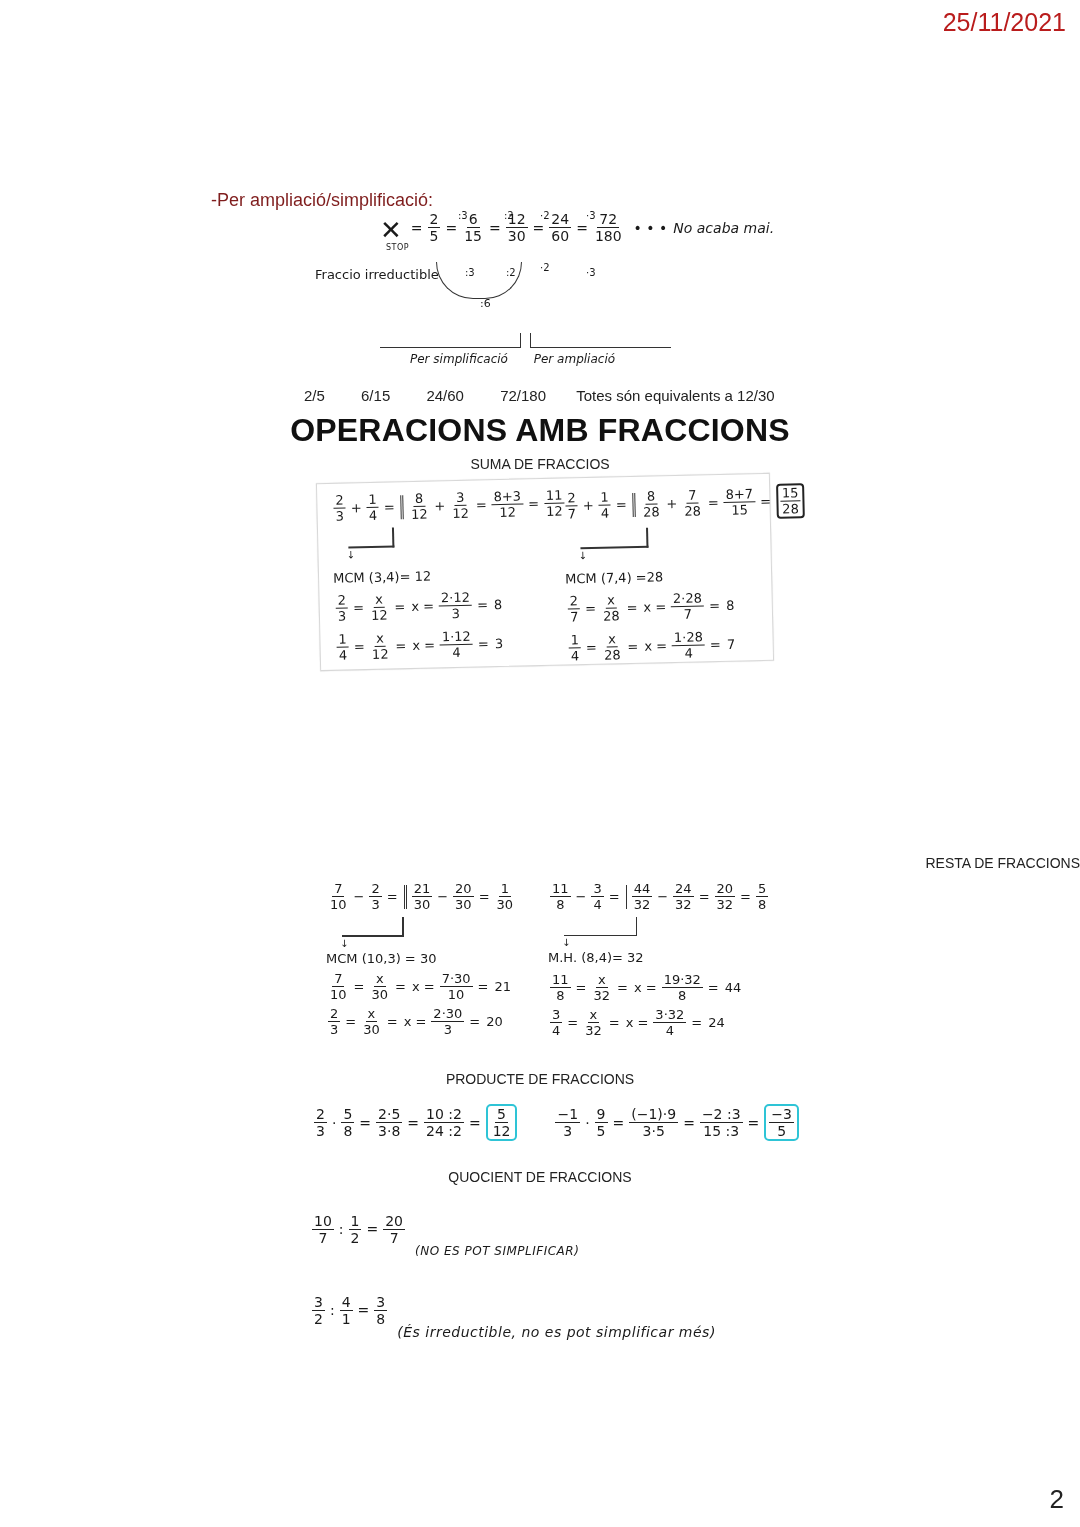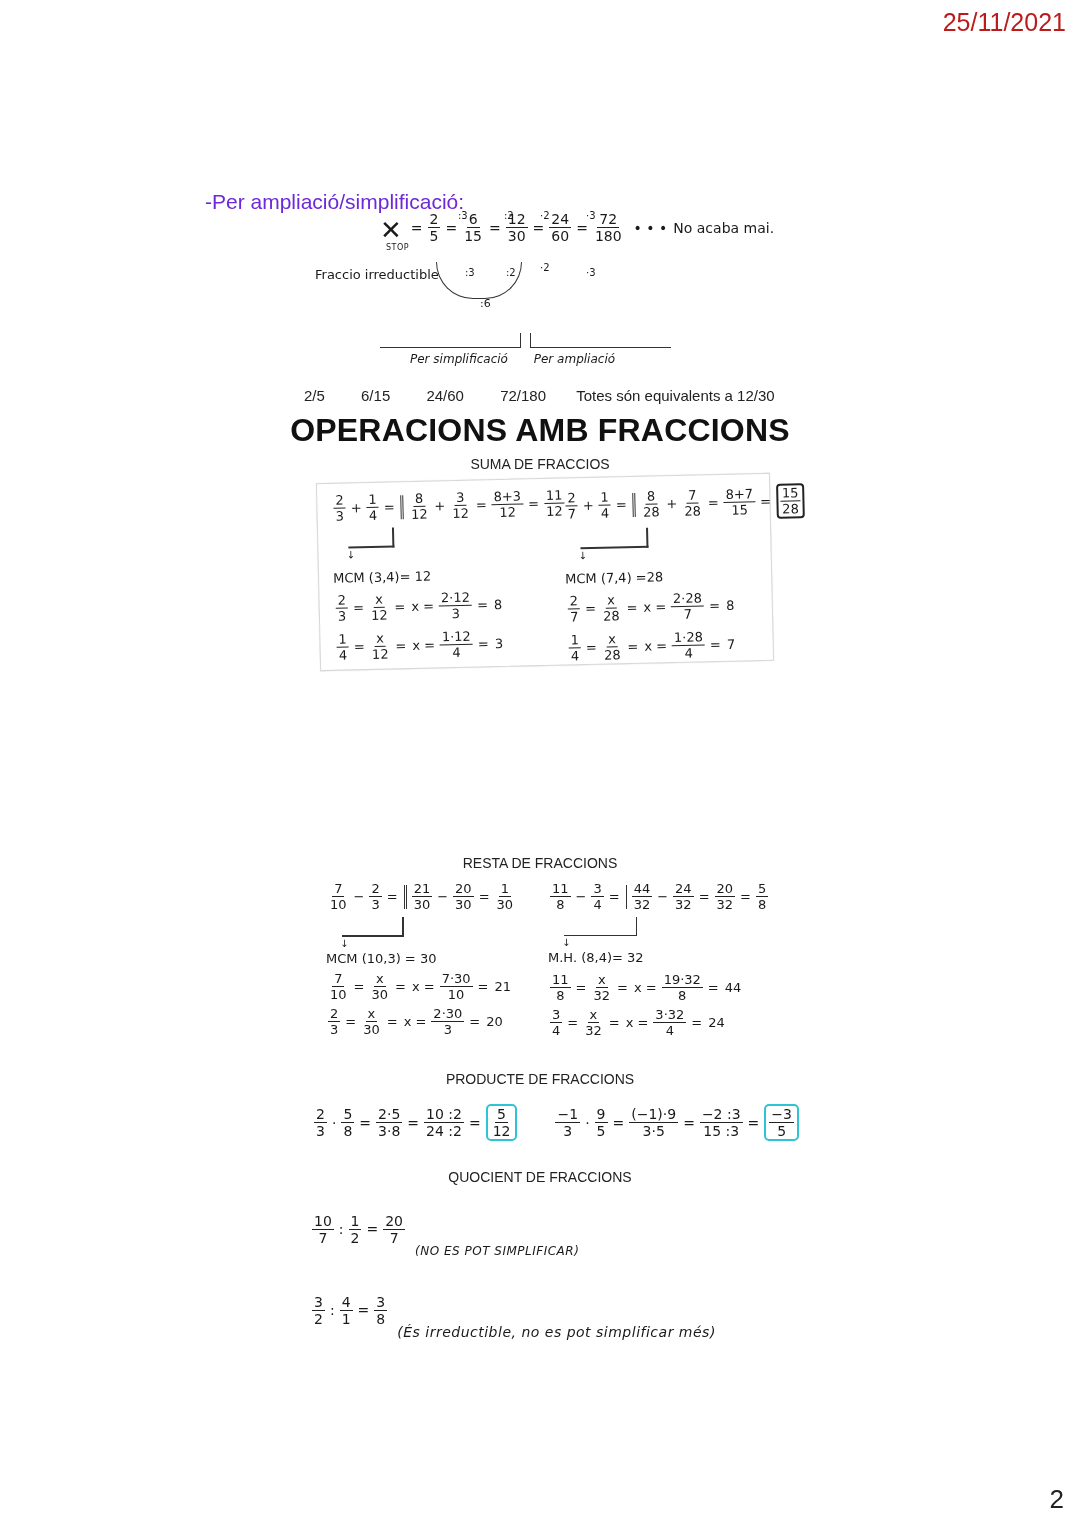--- a/index.html
+++ b/index.html
@@ -1,21 +1,21 @@
 <!DOCTYPE html>
 <html><head>
 <meta charset="utf-8">
 <style>
   html, body { margin:0; padding:0; background:#ffffff; }
   body { width:1080px; height:1527px; position:relative; overflow:hidden;
          font-family:"Liberation Sans", "DejaVu Sans", sans-serif; color:#111; }
   .abs { position:absolute; }
   .date { right:14px; top:8px; font-size:25px; color:#b91c1c; }
   .pagenum { right:16px; top:1484px; font-size:26px; color:#222; }
-  .intro { left:205px; top:190px; font-size:21px; color:#6d28d9; }
+  .intro { left:211px; top:190px; font-size:18px; color:#7f1d1d; }
 
   .hand { font-family:"DejaVu Sans", sans-serif; color:#1a1a1a; }
   .frac { display:inline-flex; flex-direction:column; align-items:center; vertical-align:middle; margin:0 2px; line-height:1; }
   .frac .n { padding:0 2px 1px; border-bottom:1.4px solid #222; }
   .frac .d { padding:1px 2px 0; }
   .op { display:inline-block; margin:0 3px; vertical-align:middle; }
   .eqrow { display:flex; align-items:center; white-space:nowrap; }
   .boxed { border:2px solid #222; border-radius:4px; padding:1px 2px; }
   .boxed-cyan { border:2.5px solid #2ec4d6; border-radius:5px; padding:1px 3px; }
 
@@ -86,21 +86,21 @@
   <span class="frac">
       <span class="n">24</span>
       <span class="d">60</span>
     </span>
   <span class="op">=</span>
   <span class="frac">
       <span class="n">72</span>
       <span class="d">180</span>
     </span>
   <span class="op" style="margin-left:8px;">• • •</span>
-  <span class="op" style="text-align:right;">No acaba mai.</span>
+  <span class="op" style="font-style:italic;text-align:right;">No acaba mai.</span>
 </div>
 
 <div class="abs arcs hand" style="left:0;top:0;">
   <span style="left:458px;top:210px;">:3</span>
   <span style="left:504px;top:210px;">:2</span>
   <span style="left:540px;top:210px;">·2</span>
   <span style="left:586px;top:210px;">·3</span>
   <span style="left:465px;top:267px;">:3</span>
   <span style="left:506px;top:267px;">:2</span>
   <span style="left:540px;top:262px;">·2</span>
@@ -276,21 +276,21 @@
       <span class="frac">
           <span class="n">1·28</span>
           <span class="d">4</span>
         </span>
       <span class="op">=</span>
       <span class="op">7</span>
     </div>
   </div>
 </div>
 
-<div class="abs subtitle" style="top:855px;">RESTA DE FRACCIONS</div>
+<div class="abs subtitle" style="top:855px;text-align:right;">RESTA DE FRACCIONS</div>
 <div class="abs resta hand">
   <div class="col" style="left:4px;top:0;">
     <div class="eqrow">
       <span class="frac">
           <span class="n">7</span>
           <span class="d">10</span>
         </span>
       <span class="op">−</span>
       <span class="frac">
           <span class="n">2</span>

